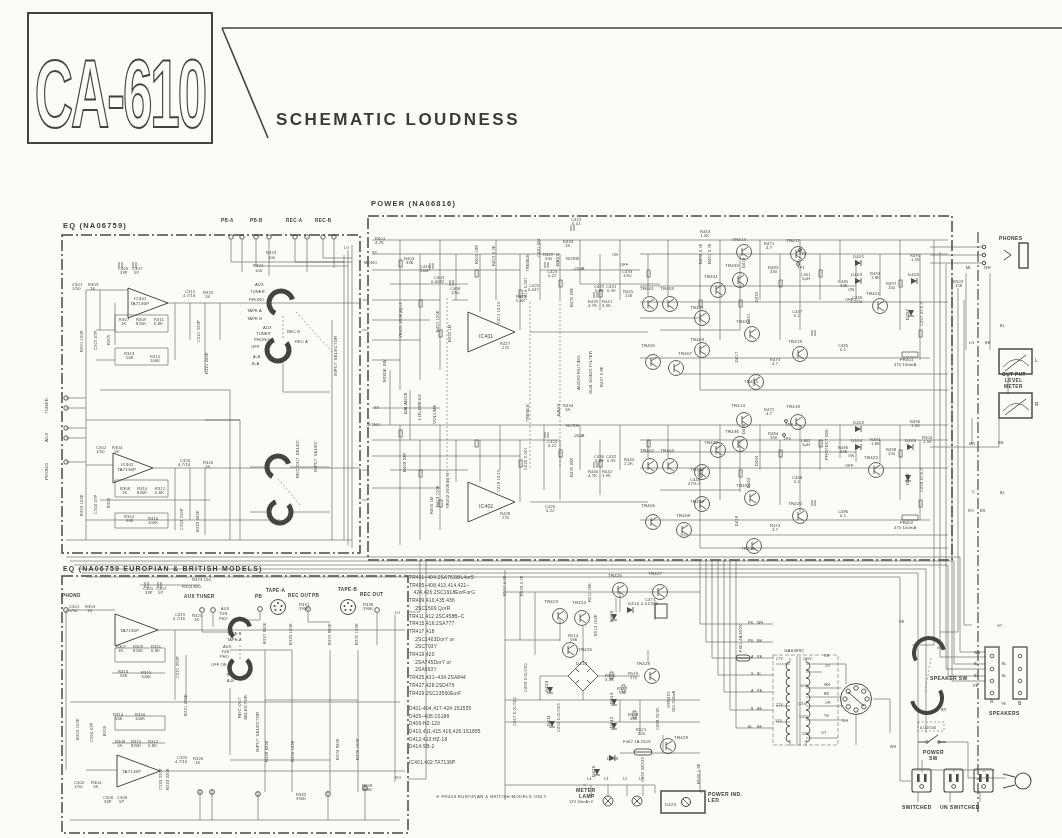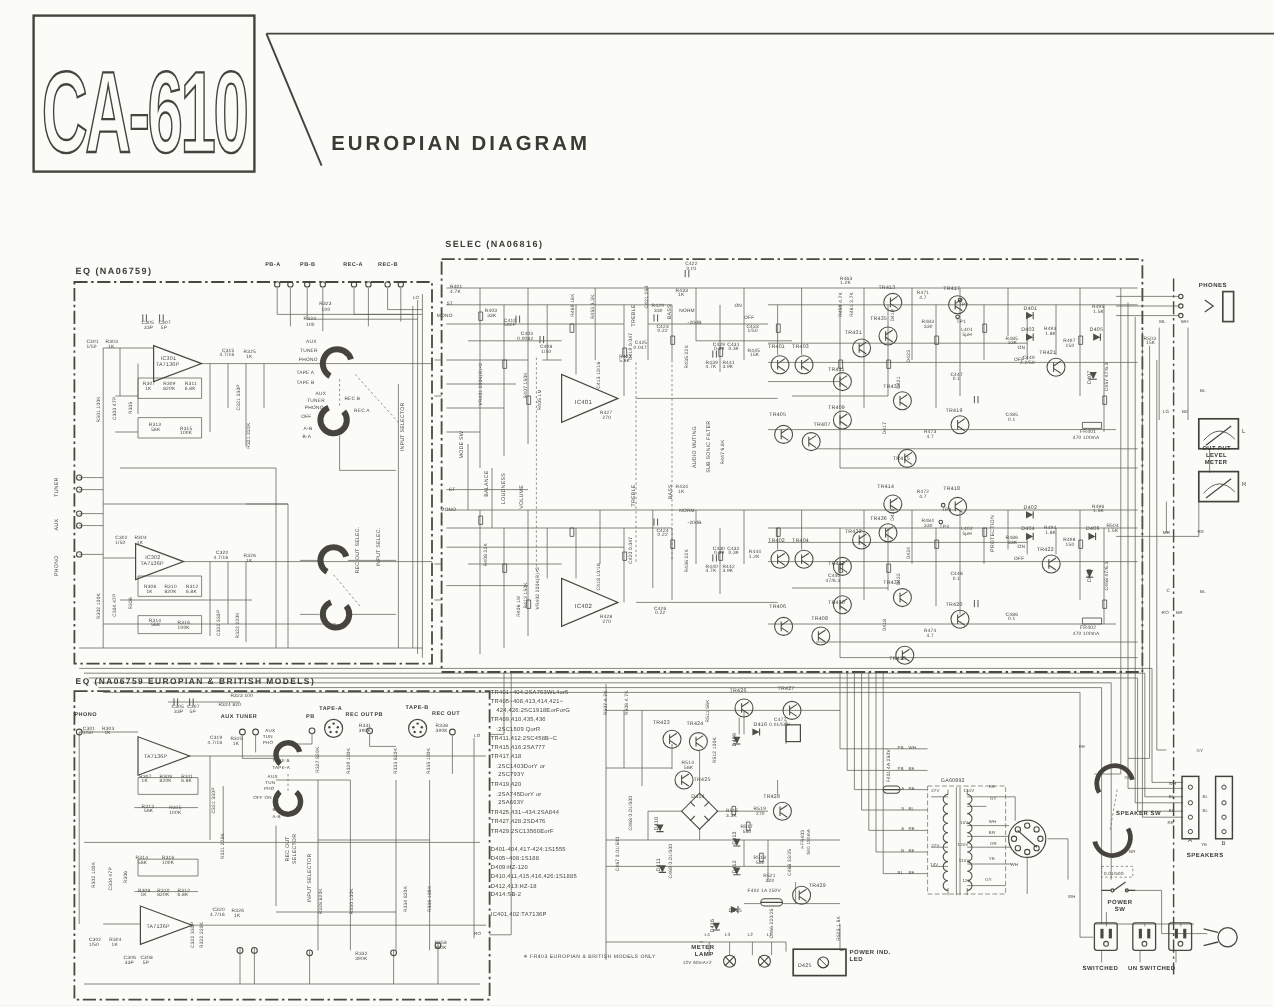--- a/index.html
+++ b/index.html
@@ -298,23 +298,23 @@
         <path d="M634 752 H652"></path>
     <rect x="736" y="655" width="14" height="6" rx="3"></rect>
         <path d="M736 658 H750"></path>
   </g>
   <g fill="none" stroke="#4a4841" stroke-width="1">
     <rect x="655" y="604" width="12" height="14"></rect>
   </g>
 </svg>
 
 <div class="lyr" id="label-layer">
-  <div class="title">EUROPIAN DIAGRAM</div>
+  <div class="title">SCHEMATIC LOUDNESS</div>
   <div class="sect" style="left:63px;top:221px;">EQ (NA06759)</div>
-  <div class="sect" style="left:371px;top:199px;">SELEC (NA06816)</div>
+  <div class="sect" style="left:371px;top:199px;">POWER (NA06816)</div>
   <div class="sect" style="left:63px;top:565px;font-size:7px;">EQ (NA06759 EUROPIAN &amp; BRITISH MODELS)</div>
   <div id="parts"><div>TR401~404:2SA763WL4or5</div><div>TR405~408,413,414,421~</div><div>   424,426:2SC1918EorForG</div><div>TR409,410,435,436</div><div>   :2SC1509 QorR</div><div>TR411,412:2SC458B~C</div><div>TR415,416:2SA777</div><div>TR417,418</div><div>   :2SC1403DorY or</div><div>    2SC793Y</div><div>TR419,420</div><div>   :2SA745DorY or</div><div>    2SA663Y</div><div>TR425,431~434:2SA844</div><div>TR427,428:2SD476</div><div>TR429:2SC13560EorF</div><div> </div><div>D401-404,417-424:1S1555</div><div>D405~408:1S188</div><div>D409:HZ-120</div><div>D410,411,415,416,426:1S1885</div><div>D412,413:HZ-18</div><div>D414:SB-2</div><div> </div><div>IC401,402:TA7136P</div></div>
   <div id="footnote">✳ FR403 EUROPIAN &amp; BRITISH MODELS ONLY</div>
 <span class="cl b" style="left: 221px; top: 219px;">PB-A</span>
       <span class="cl b" style="left: 250px; top: 219px;">PB-B</span>
       <span class="cl b" style="left: 286px; top: 219px;">REC-A</span>
       <span class="cl b" style="left: 315px; top: 219px;">REC-B</span>
       <span class="cl" style="left: 266px; top: 251px; font-size: 4px;">R323</span>
       <span class="cl" style="left: 268px; top: 256px; font-size: 4px;">100</span>
       <span class="cl" style="left: 253px; top: 264px; font-size: 4px;">R324</span>

